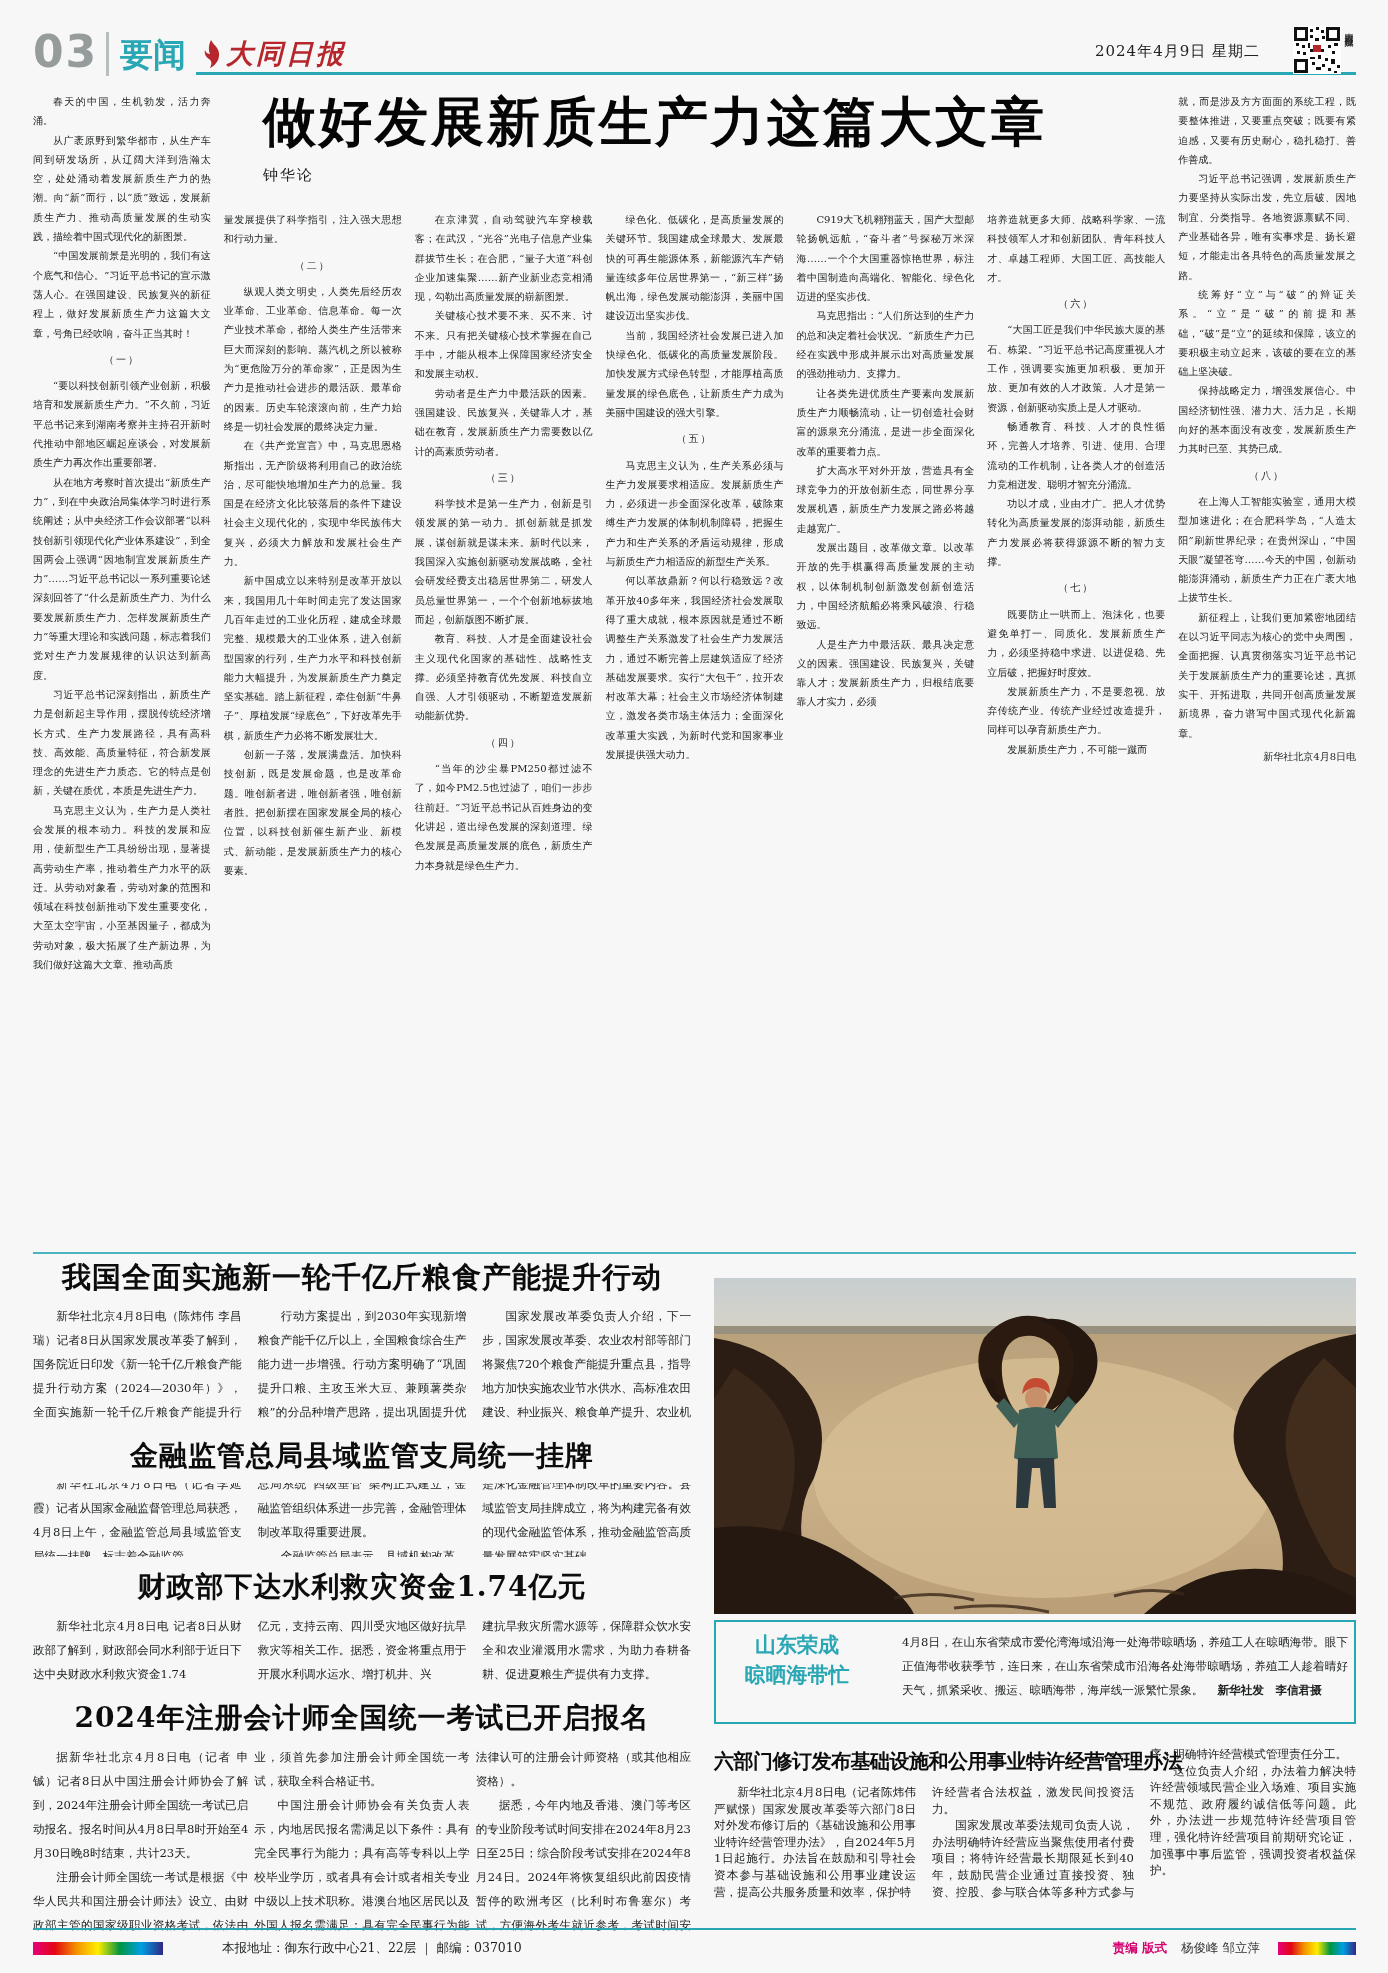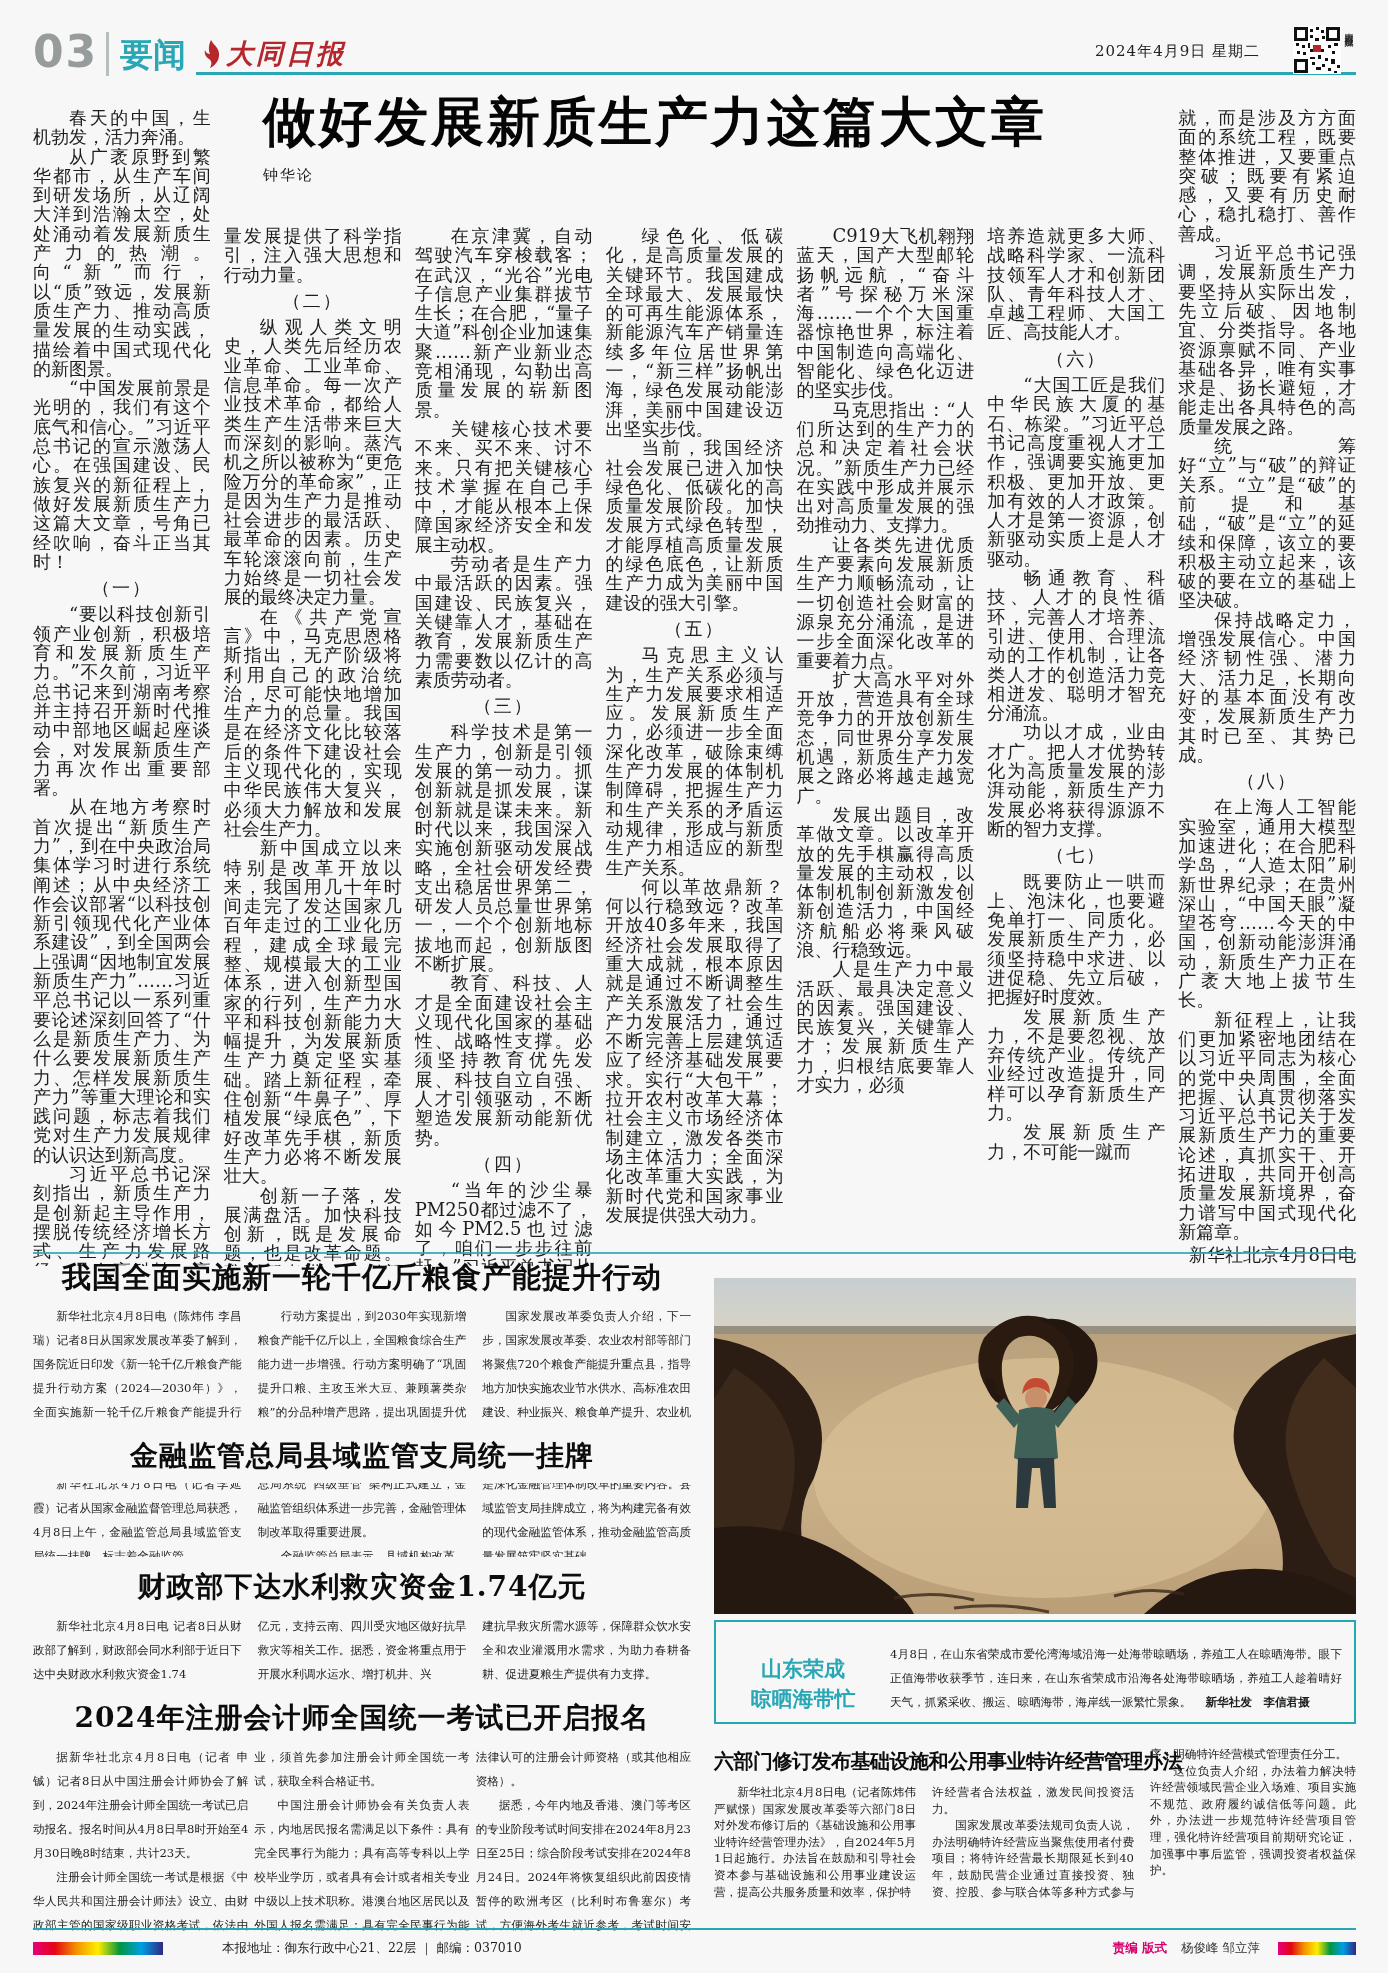--- a/index.html
+++ b/index.html
@@ -19,43 +19,43 @@
   .qr{position:absolute;right:34px;top:26px;display:flex;gap:3px;}
   .qr svg{width:48px;height:48px;background:#fff;}
   .qr .qr-label{writing-mode:vertical-rl;font-size:9px;color:#222;letter-spacing:1px;line-height:10px;}
   
   #main{position:absolute;left:33px;right:32px;top:92px;height:1158px;}
   #main-headline-wrap{position:absolute;left:230px;right:230px;top:0;text-align:left;z-index:2;}
   #main-headline{margin:0;font-family:"DejaVu Sans","Liberation Sans",sans-serif;font-weight:900;
                  font-size:53px;line-height:60px;color:#050505;letter-spacing:3px;white-space:nowrap;}
   #main-byline{margin-top:14px;font-size:15px;color:#1b1d1f;letter-spacing:2px;}
   #main-cols{display:flex;gap:13px;height:100%;}
-  #main-cols .col{flex:1;height:100%;overflow:hidden;font-size:18px;line-height:19.3px;text-align:justify;margin-top:16px;}
+  #main-cols .col{flex:1;height:100%;overflow:hidden;font-size:10px;line-height:19.3px;text-align:justify;}
   #main-cols .col.inset{padding-top:118px;box-sizing:border-box;}
   .para{margin:0;text-indent:2em;}
   .para.cont{text-indent:0;}
   .sec{text-align:center;margin:7px 0;letter-spacing:2px;}
   .dateline{text-align:right;text-indent:0;margin-top:4px;}
   .main-bottom-rule{position:absolute;left:33px;right:32px;top:1252px;height:2px;background:#2aa7b5;opacity:.85;}
   
   #left-zone{position:absolute;left:33px;top:1260px;width:658px;}
   #left-zone article{margin-bottom:13px;}
   .bhead{margin:0 0 10px 0;text-align:center;font-size:28px;font-weight:700;color:#0c0c0c;letter-spacing:1px;line-height:34px;}
   #left-zone article:nth-of-type(1) .bhead{font-size:29px;}
   .cols3{display:flex;gap:16px;overflow:hidden;}
   .cols3 .bcol{flex:1;font-size:11.6px;line-height:24px;text-align:justify;}
   #left-zone article:nth-of-type(1) .cols3{height:122px;}
   #left-zone article:nth-of-type(2) .cols3{height:74px;align-items:center;}
   #left-zone article:nth-of-type(3) .cols3{height:74px;}
   #left-zone article:nth-of-type(4) .cols3{height:188px;gap:6px;}
   
   #right-zone{position:absolute;left:714px;right:32px;top:1260px;}
   #photo{width:100%;height:336px;display:block;margin-top:18px;}
-  #caption-box{margin-top:6px;border:2px solid #2aa7b5;display:flex;align-items:flex-end;
-               padding:8px 12px;gap:12px;height:84px;box-sizing:content-box;}
+  #caption-box{margin-top:6px;border:2px solid #2aa7b5;display:flex;align-items:flex-start;
+               padding:8px 6px;gap:30px;height:84px;box-sizing:content-box;}
   #caption-label{width:150px;text-align:center;color:#2aa7b5;font-weight:700;font-size:21px;
                  line-height:30px;font-family:"DejaVu Sans","Liberation Sans",sans-serif;flex-shrink:0;}
   #caption-text{font-size:11.6px;line-height:24px;text-align:justify;color:#1b1d1f;}
   #caption-text .credit{font-weight:700;margin-left:14px;white-space:nowrap;}
   #art5{margin-top:22px;display:flex;gap:16px;}
   #a5left{width:420px;flex-shrink:0;}
   #a5head{margin:2px 0 10px 0;text-align:center;font-size:20px;font-weight:700;color:#0c0c0c;
           white-space:nowrap;letter-spacing:-0.5px;line-height:26px;}
   #a5cols{display:flex;gap:16px;height:118px;overflow:hidden;}
   #a5cols .bcol{flex:1;font-size:11.6px;line-height:16.6px;text-align:justify;}

